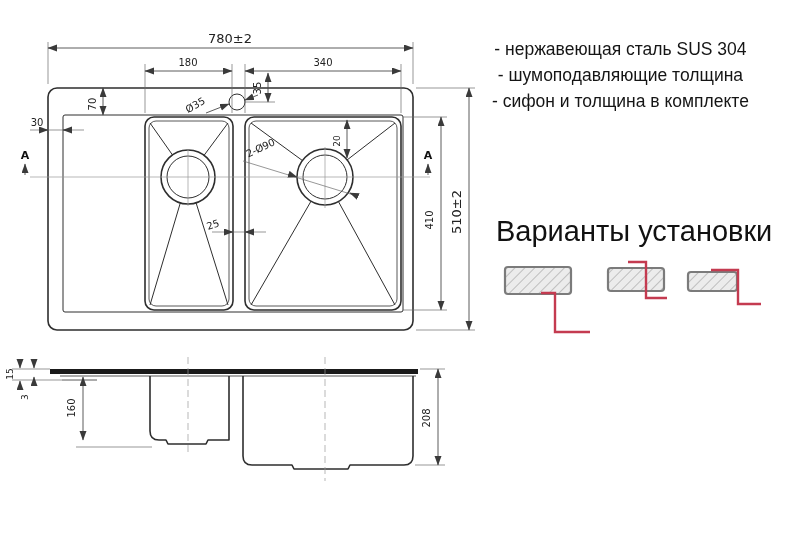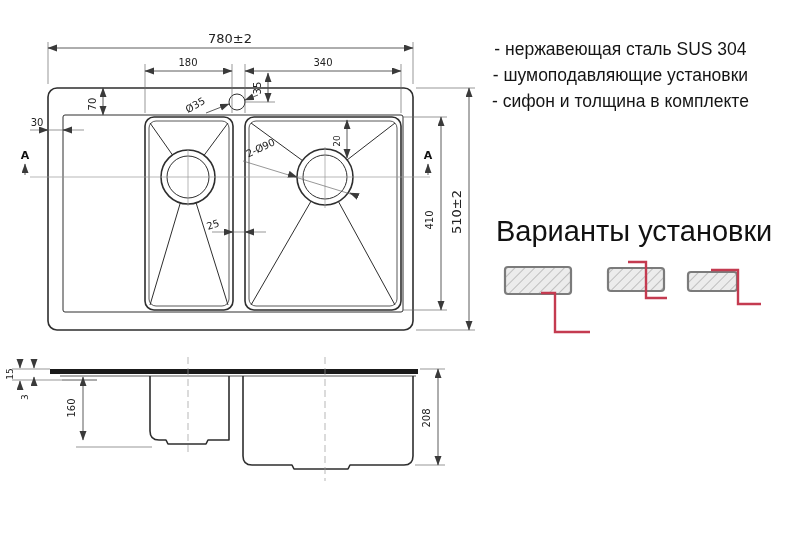--- a/index.html
+++ b/index.html
@@ -211,17 +211,17 @@
     <path d="M628,262 h18 v36 h21" class="red"></path>
   </g>
   <g>
     <rect x="688" y="272" width="49" height="19" rx="3" class="slab"></rect>
     <path d="M711,270 h27 v34 h23" class="red"></path>
   </g>
 </svg>
 
 <div class="features">
   <div class="feature-line">- нержавеющая сталь SUS 304</div>
-  <div class="feature-line">- шумоподавляющие установки</div>
+  <div class="feature-line">- шумоподавляющие толщина</div>
   <div class="feature-line">- сифон и толщина в комплекте</div>
 </div>
 
 <div class="install-title">Варианты установки</div>
 
 </body></html>

